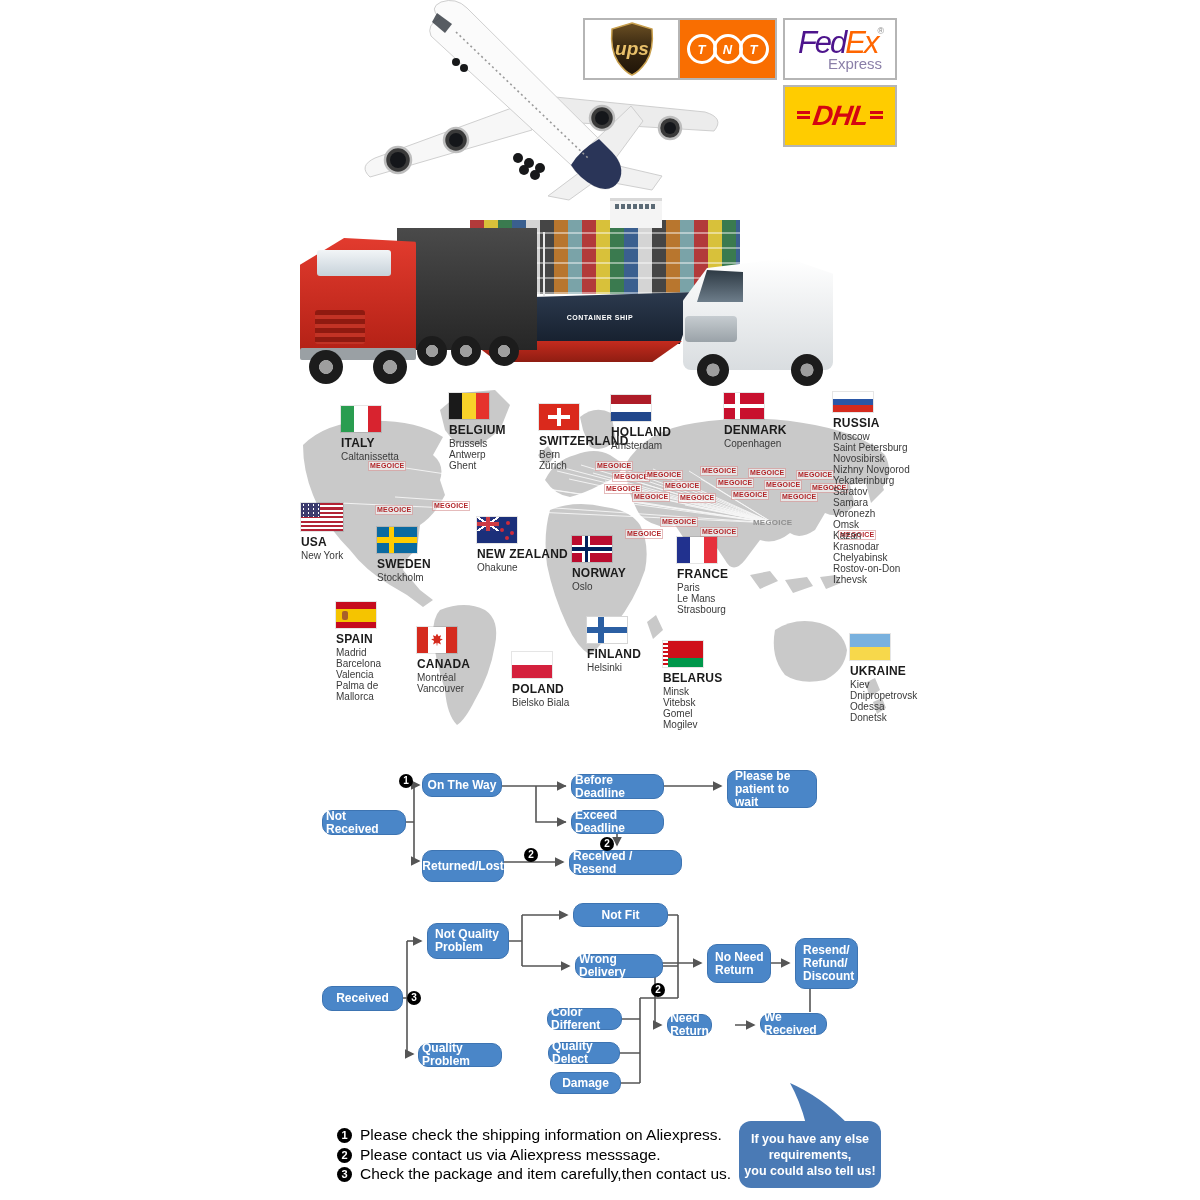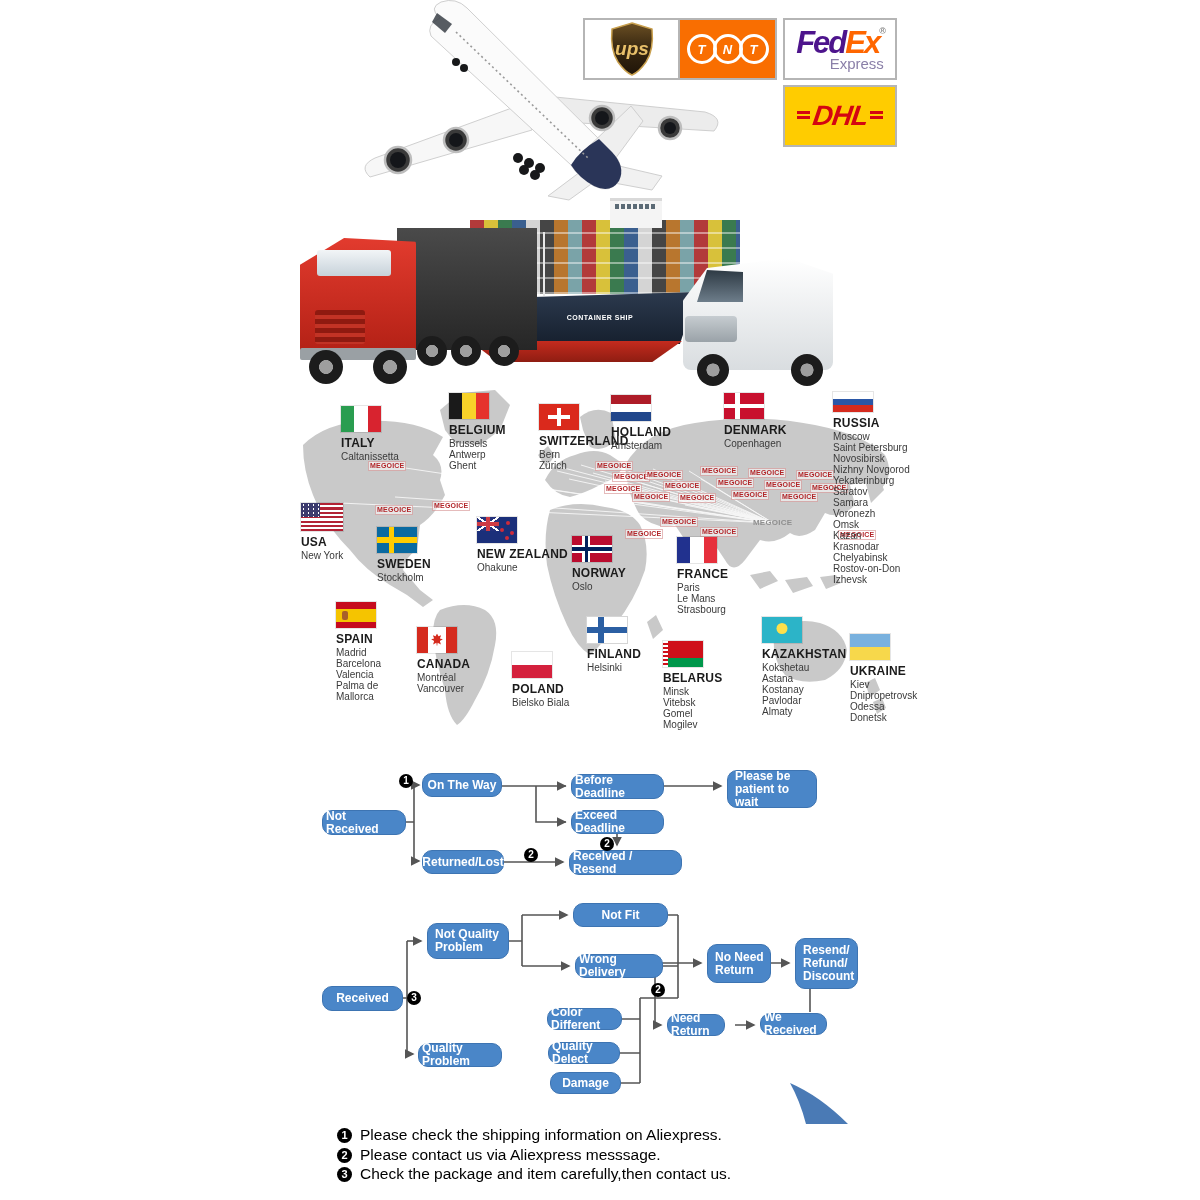--- a/index.html
+++ b/index.html
@@ -8,21 +8,21 @@
   .abs{position:absolute;}
 
   
   .logobox{position:absolute;background:#fff;border:2px solid #b5b5b5;display:flex;
            align-items:center;justify-content:center;z-index:6;box-sizing:border-box;}
   .tntbox{background:#f96e01;}
   .tnt-ring{width:24px;height:24px;border:3px solid #fff;border-radius:50%;color:#fff;
             font-weight:bold;font-size:13px;display:flex;align-items:center;justify-content:center;
             margin:0 -2px;font-style:italic;}
   .fedex-wrap{line-height:1;text-align:right;}
-  .fedex-main{font-style:italic;font-weight:bold;font-size:31px;letter-spacing:-2px;text-align:right;}
+  .fedex-main{font-style:italic;font-weight:normal;font-size:31px;letter-spacing:-2px;text-align:right;}
   .fed{color:#4d148c;} .ex{color:#ff6600;}
   .reg{font-size:9px;color:#888;vertical-align:top;font-style:normal;}
   .fedex-sub{font-size:15px;color:#8a7fa8;margin-top:-2px;letter-spacing:0;}
   .dhlbox{background:#ffcc00;}
   .dhl-text{font-style:italic;font-weight:900;font-size:28px;color:#d40511;letter-spacing:-1px;
             transform:skewX(-8deg);}
   .dhl-bars{width:13px;height:10px;background:repeating-linear-gradient(180deg,#d40511 0 2.6px,transparent 2.6px 5.4px);margin:0 3px;}
 
   
   .wm{position:absolute;font-size:7px;font-weight:bold;color:#b3262a;background:rgba(255,255,255,.55);
@@ -424,31 +424,20 @@
   <div class="country" style="left:663px;top:641px">
     <div class="flag f-belarus"></div>
     <div class="cname">BELARUS</div>
     <div class="cities">
         <div>Minsk</div>
         <div>Vitebsk</div>
         <div>Gomel</div>
         <div>Mogilev</div>
       </div>
   </div>
-  <div class="country" style="left:762px;top:617px">
-    <div class="flag f-kazakhstan"></div>
-    <div class="cname">KAZAKHSTAN</div>
-    <div class="cities">
-        <div>Kokshetau</div>
-        <div>Astana</div>
-        <div>Kostanay</div>
-        <div>Pavlodar</div>
-        <div>Almaty</div>
-      </div>
-  </div>
   <div class="country" style="left:850px;top:634px">
     <div class="flag f-ukraine"></div>
     <div class="cname">UKRAINE</div>
     <div class="cities">
         <div>Kiev</div>
         <div>Dnipropetrovsk</div>
         <div>Odessa</div>
         <div>Donetsk</div>
       </div>
   </div>
@@ -478,39 +467,39 @@
         <path d="M562,966 H569"></path>
       <path d="M694,963 H701"></path>
         <path d="M655,1025 H661"></path>
         <path d="M782,963 H789"></path>
         <path d="M748,1025 H754"></path>
     </g>
   </svg>
 
   <div class="fnode" style="left:322px;top:810px;width:84px;height:25px">Not   Received</div>
   <div class="fnode" style="left:422px;top:773px;width:80px;height:24px">On The Way</div>
-  <div class="fnode" style="left:422px;top:850px;width:82px;height:24px">Returned/Lost</div>
+  <div class="fnode" style="left:422px;top:850px;width:82px;height:32px">Returned/Lost</div>
   <div class="fnode" style="left:571px;top:774px;width:93px;height:25px">Before Deadline</div>
   <div class="fnode" style="left:571px;top:810px;width:93px;height:24px">Exceed Deadline</div>
   <div class="fnode left" style="left:727px;top:770px;width:90px;height:38px">Please be patient to wait</div>
   <div class="fnode" style="left:569px;top:850px;width:113px;height:25px">Recelved / Resend</div>
   <div class="num" style="left:399px;top:774px">1</div>
   <div class="num" style="left:524px;top:848px">2</div>
   <div class="num" style="left:600px;top:837px">2</div>
 
   <div class="fnode" style="left:322px;top:986px;width:81px;height:25px">Received</div>
   <div class="fnode left" style="left:427px;top:923px;width:82px;height:36px">Not  Quality Problem</div>
   <div class="fnode" style="left:418px;top:1043px;width:84px;height:24px">Quality Problem</div>
   <div class="fnode" style="left:573px;top:903px;width:95px;height:24px">Not Fit</div>
   <div class="fnode" style="left:575px;top:954px;width:88px;height:24px">Wrong Delivery</div>
   <div class="fnode" style="left:547px;top:1008px;width:75px;height:22px">Color Different</div>
   <div class="fnode" style="left:548px;top:1042px;width:72px;height:22px">Quality Delect</div>
   <div class="fnode" style="left:550px;top:1072px;width:71px;height:22px">Damage</div>
   <div class="fnode left" style="left:707px;top:944px;width:64px;height:39px">No Need Return</div>
-  <div class="fnode" style="left:667px;top:1014px;width:58px;height:22px">Need Return</div>
+  <div class="fnode" style="left:667px;top:1014px;width:45px;height:22px">Need Return</div>
   <div class="fnode left" style="left:795px;top:938px;width:63px;height:51px">Resend/ Refund/ Discount</div>
   <div class="fnode" style="left:760px;top:1013px;width:67px;height:22px">We Received</div>
   <div class="num" style="left:407px;top:991px">3</div>
   <div class="num" style="left:651px;top:983px">2</div>
 
   <div class="note" style="top:1126px">
     <span class="nnum">1</span>
     <span class="ntext">Please check the shipping information on Aliexpress.</span>
   </div>
   <div class="note" style="top:1146px">
@@ -518,14 +507,21 @@
     <span class="ntext">Please contact us via Aliexpress messsage.</span>
   </div>
   <div class="note" style="top:1165px">
     <span class="nnum">3</span>
     <span class="ntext">Check the package and item carefully,then contact us.</span>
   </div>
 
   <svg class="abs" style="left:770px;top:1076px;z-index:4" width="95" height="50" viewBox="0 0 95 50">
     <path d="M20,7 Q30,25 36,48 L78,48 Q50,20 20,7 Z" fill="#4a7ab5"></path>
   </svg>
+  <div class="bubble">
+    <div class="bubble-text">
+      <div>If you have any else</div>
+      <div>requirements,</div>
+      <div>you could also tell us!</div>
+    </div>
+  </div>
 
 </div>
 
 </body></html>

